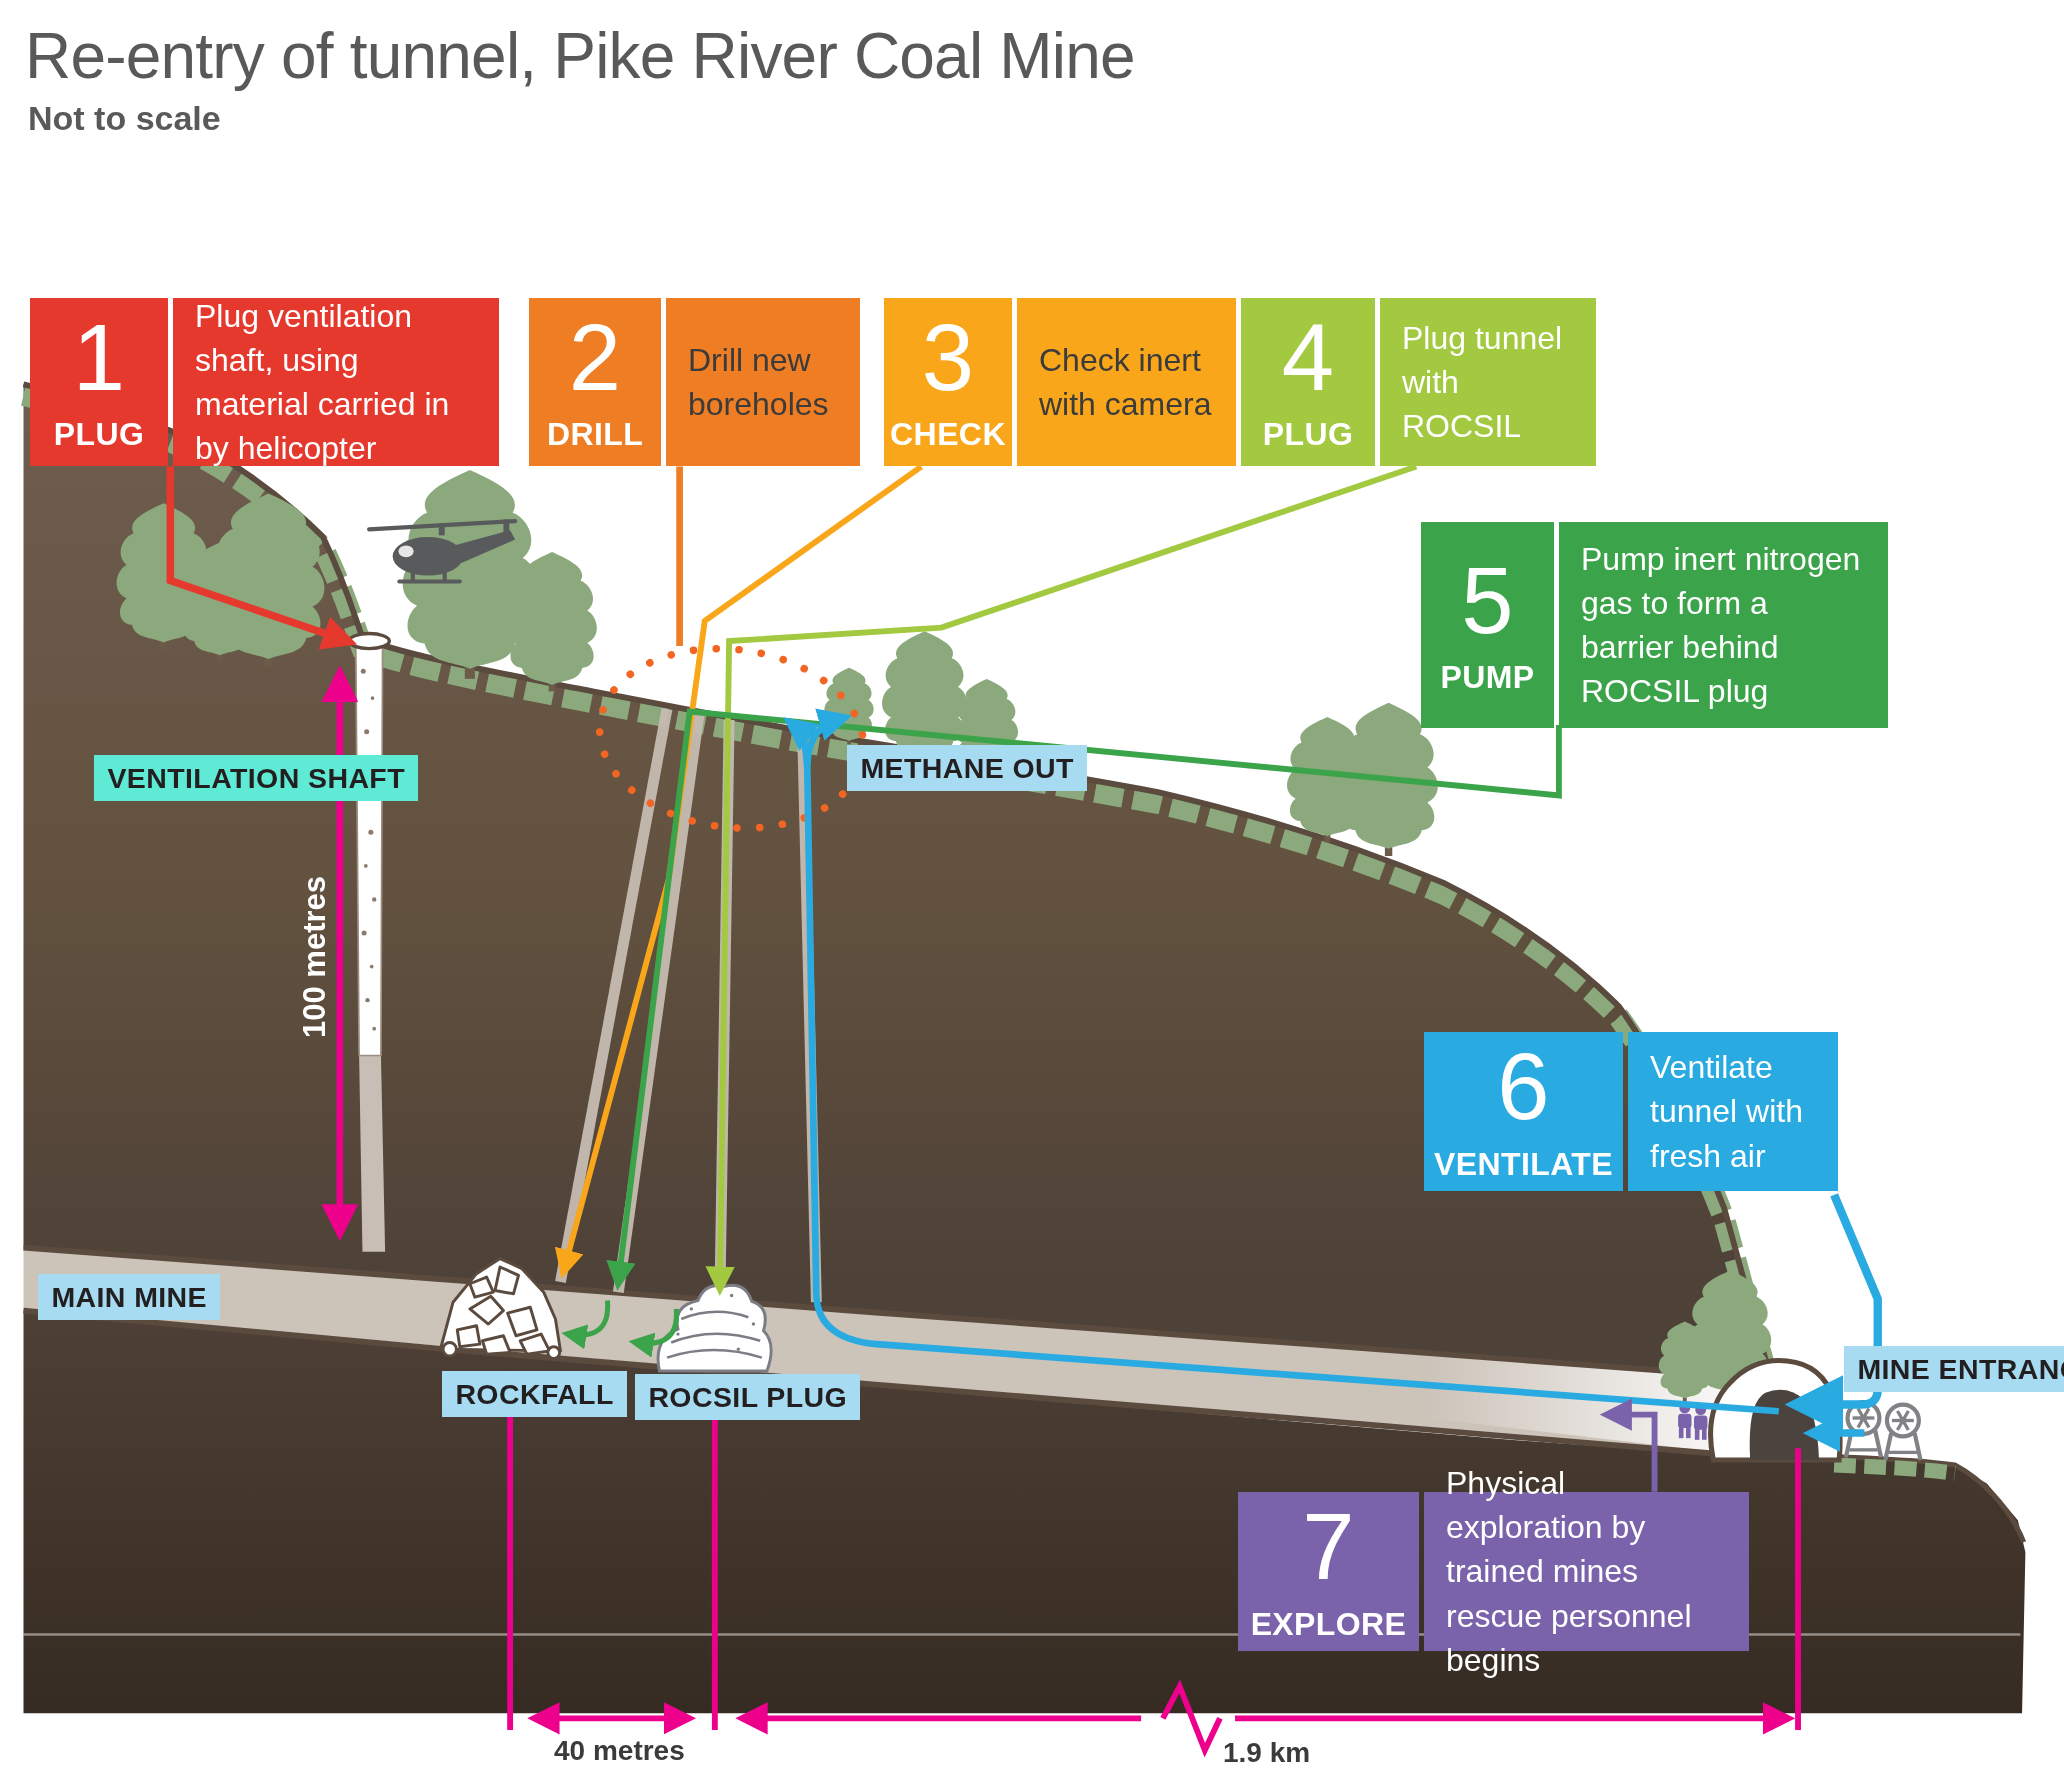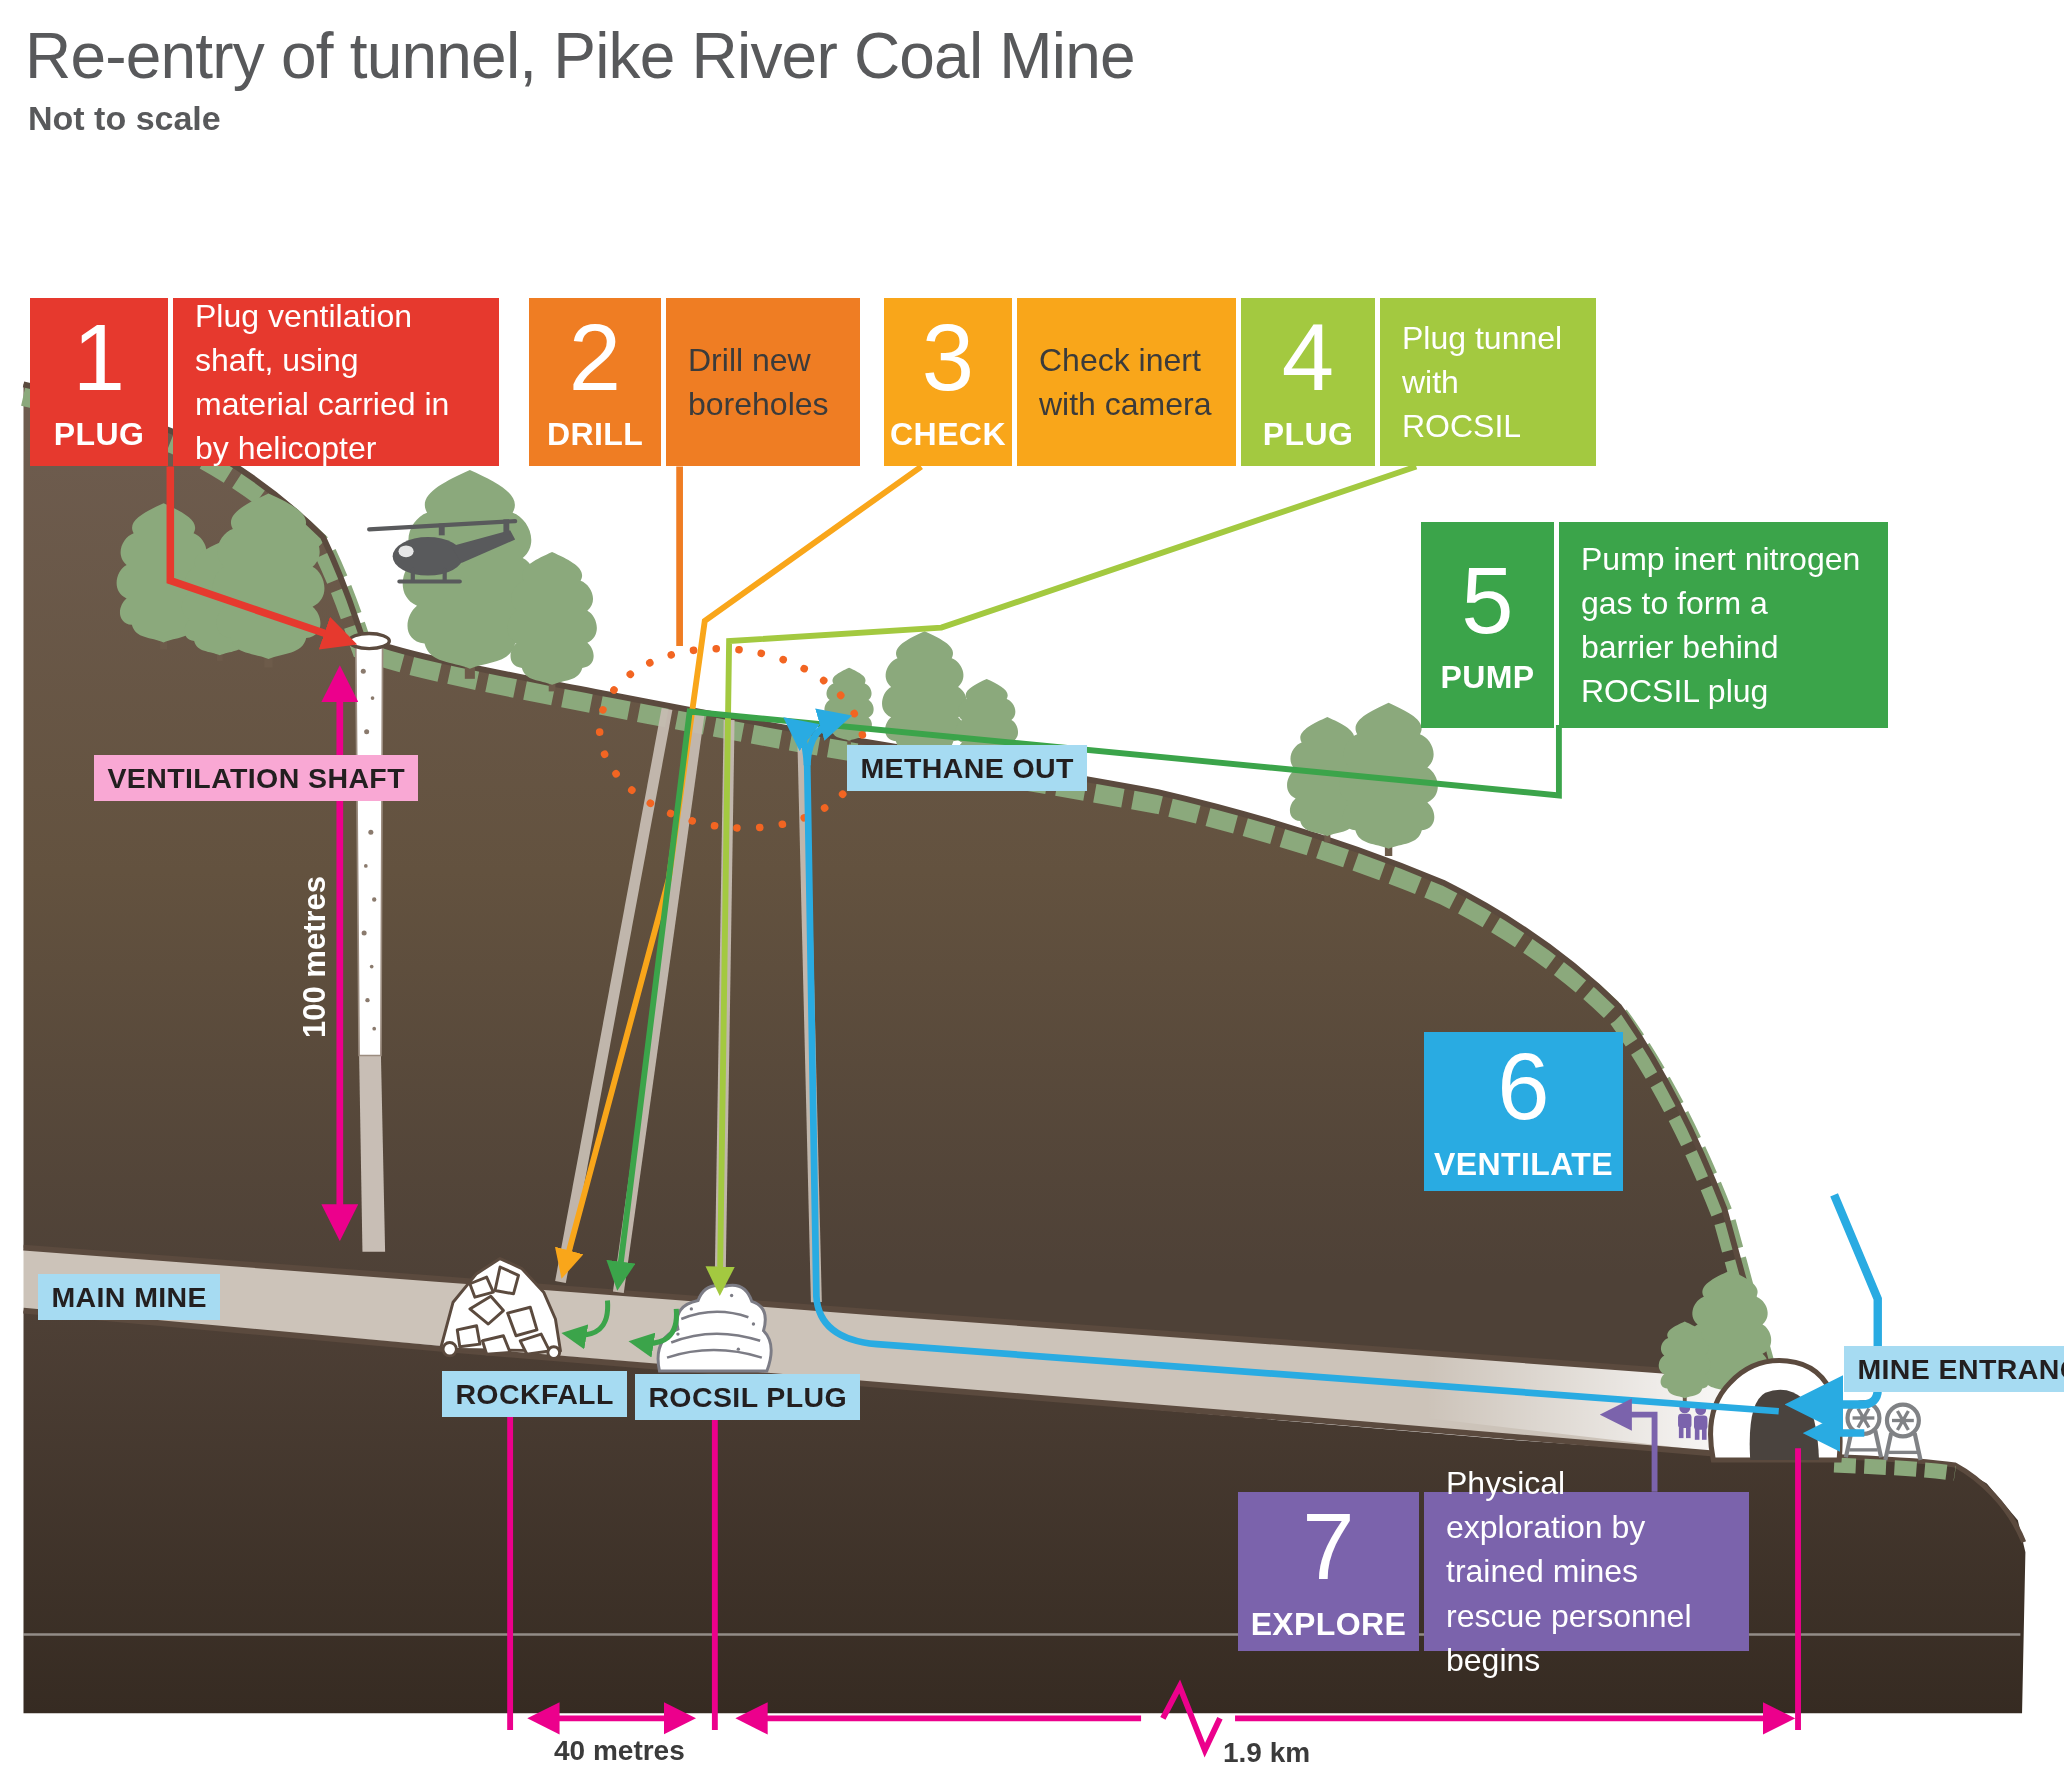--- a/index.html
+++ b/index.html
@@ -269,31 +269,32 @@
       <div class="cat">PUMP</div>
     </div>
     <div class="step-desc" style="background: rgb(59, 164, 74); color: rgb(255, 255, 255);">Pump inert nitrogen gas to form a barrier behind ROCSIL plug</div>
   </div>
 
   <div class="abs step" style="left:1424px;top:1032px;width:414px;height:159px">
     <div class="step-num" style="width: 199px; background: rgb(41, 171, 226);">
       <div class="num">6</div>
       <div class="cat">VENTILATE</div>
     </div>
+    <div class="step-desc" style="background: rgb(41, 171, 226); color: rgb(255, 255, 255);">Ventilate tunnel with fresh air</div>
   </div>
 
   <div class="abs step" style="left:1238px;top:1492px;width:511px;height:159px">
     <div class="step-num" style="width: 181px; background: rgb(123, 99, 172);">
       <div class="num">7</div>
       <div class="cat">EXPLORE</div>
     </div>
     <div class="step-desc" style="background: rgb(123, 99, 172); color: rgb(255, 255, 255);">Physical exploration by trained mines rescue personnel begins</div>
   </div>
 
-  <div class="abs tag" style="left: 94px; top: 755px; background: #f9a8d4;">VENTILATION SHAFT</div>
+  <div class="abs tag" style="left: 94px; top: 755px; background: #5eead4;">VENTILATION SHAFT</div>
   <div class="abs tag" style="left: 847px; top: 745px; background: rgb(166, 219, 242);">METHANE OUT</div>
   <div class="abs tag" style="left: 38px; top: 1274px; background: rgb(166, 219, 242);">MAIN MINE</div>
   <div class="abs tag" style="left: 442px; top: 1371px; background: rgb(166, 219, 242);">ROCKFALL</div>
   <div class="abs tag" style="left: 635px; top: 1374px; background: rgb(166, 219, 242);">ROCSIL PLUG</div>
   <div class="abs tag" style="left: 1844px; top: 1346px; background: rgb(166, 219, 242);">MINE ENTRANCE</div>
 
   <div class="abs dim-vert" style="left:315px;top:957px">100 metres</div>
   <div class="abs dim-text" style="left:554px;top:1735px">40 metres</div>
   <div class="abs dim-text" style="left:1223px;top:1737px">1.9 km</div>
 

